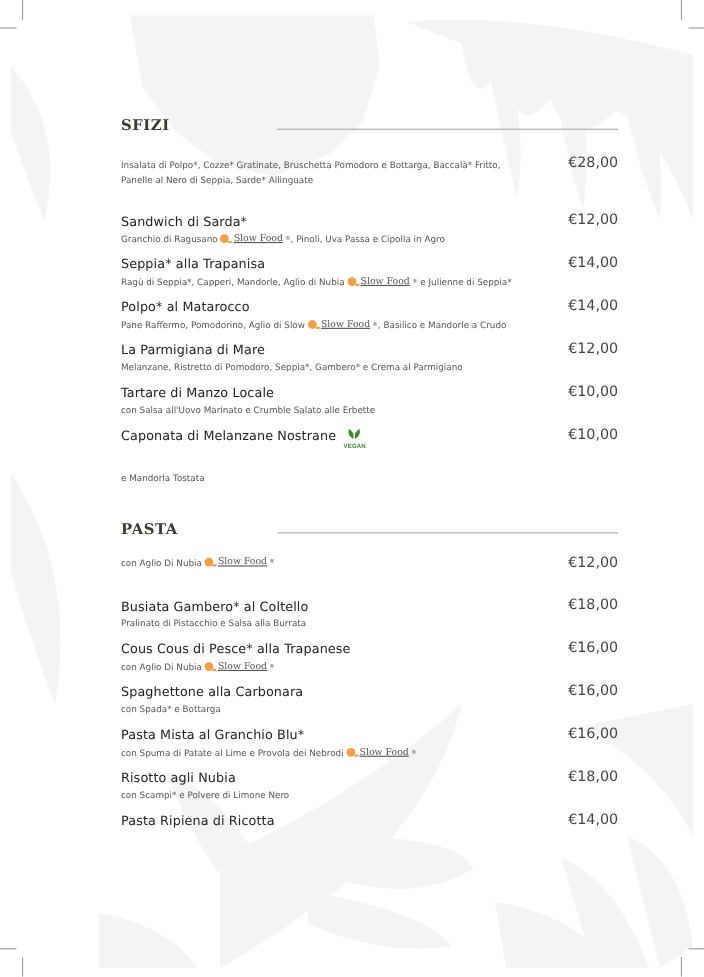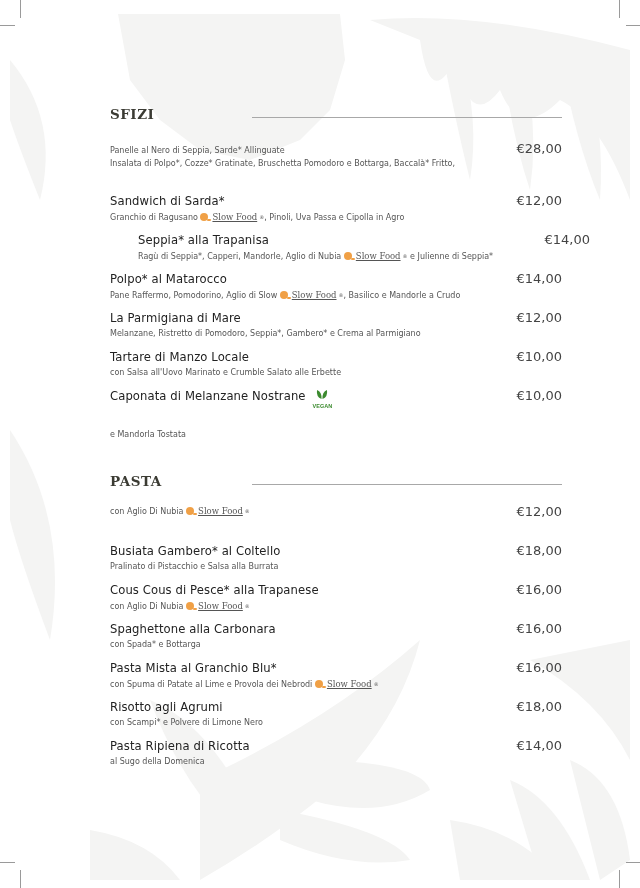--- a/index.html
+++ b/index.html
@@ -88,40 +88,40 @@
 <div class="page">
 
   <div class="section" style="top:106px;">
     <div class="section-header">
       <span class="section-title">SFIZI</span>
       <div class="section-rule"></div>
     </div>
 
     <div class="item" style="top:36px;">
       <div class="item-desc">
+        <div>Insalata di Polpo*, Cozze* Gratinate, Bruschetta Pomodoro e Bottarga, Baccalà* Fritto,</div>
         <div>Panelle al Nero di Seppia, Sarde* Allinguate</div>
-        <div>Insalata di Polpo*, Cozze* Gratinate, Bruschetta Pomodoro e Bottarga, Baccalà* Fritto,</div>
       </div>
       <span class="item-price">€28,00</span>
     </div>
 
     <div class="item" style="top:88px;">
       <div class="item-name">Sandwich di Sarda*</div>
       <div class="item-desc">
         <span>Granchio di Ragusano</span>
         <span class="sf">
             <span class="sf-dot"></span>
             <span class="sf-text">Slow Food</span>
             <sup style="font-size:5px;">®</sup>
           </span><span>, Pinoli, Uva Passa e Cipolla in Agro</span>
       </div>
       <span class="item-price">€12,00</span>
     </div>
 
-    <div class="item" style="top:127px;margin-left:28px;">
+    <div class="item" style="top:127px;">
       <div class="item-name">Seppia* alla Trapanisa</div>
       <div class="item-desc">
         <span>Ragù di Seppia*, Capperi, Mandorle,  Aglio di Nubia</span>
         <span class="sf">
             <span class="sf-dot"></span>
             <span class="sf-text">Slow Food</span>
             <sup style="font-size:5px;">®</sup>
           </span><span> e Julienne di Seppia*</span>
       </div>
       <span class="item-price">€14,00</span>
@@ -218,25 +218,24 @@
         <span class="sf">
             <span class="sf-dot"></span>
             <span class="sf-text">Slow Food</span>
             <sup style="font-size:5px;">®</sup>
           </span>
       </div>
       <span class="item-price">€16,00</span>
     </div>
 
     <div class="item" style="top:227px;">
-      <div class="item-name">Risotto agli Agrumi</div>
+      <div class="item-name">Risotto agli Nubia</div>
       <div class="item-desc">con Scampi* e Polvere di Limone Nero</div>
       <span class="item-price">€18,00</span>
     </div>
 
     <div class="item" style="top:266px;">
       <div class="item-name">Pasta Ripiena di Ricotta</div>
-      <div class="item-desc">al Sugo della Domenica</div>
       <span class="item-price">€14,00</span>
     </div>
   </div>
 
 </div>
 
 </body></html>

